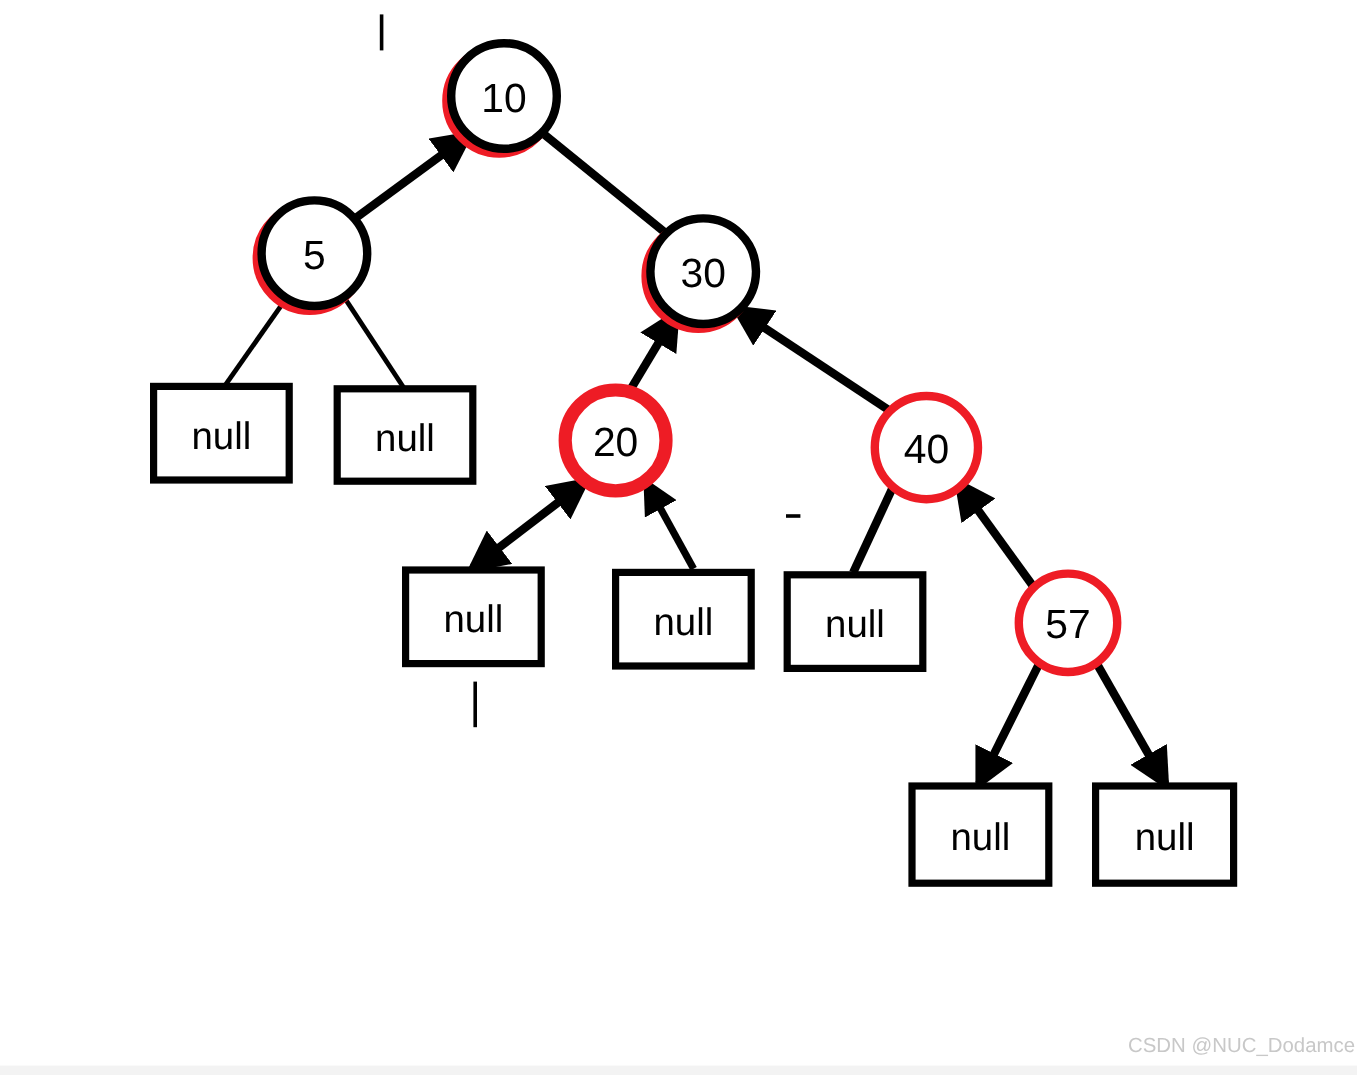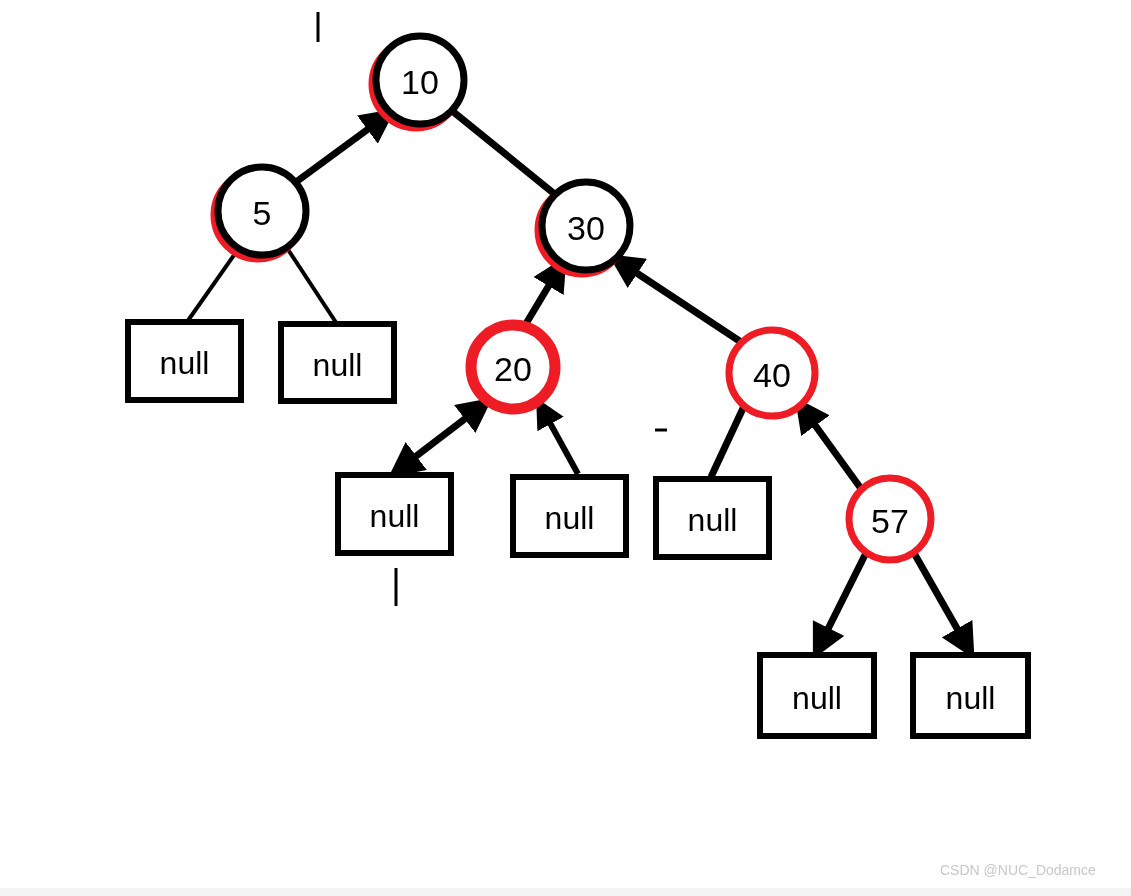--- a/index.html
+++ b/index.html
@@ -34,21 +34,21 @@
   .null-label {
     font-family: "Liberation Sans", sans-serif;
     font-size: 32px;
     fill: #000000;
     text-anchor: middle;
     dominant-baseline: central;
   }
   .watermark {
     position: absolute;
     font-family: "Liberation Sans", sans-serif;
-    font-size: 14px;
+    font-size: 17px;
     color: #c8c8c8;
     white-space: nowrap;
   }
   .bottom-strip {
     position: absolute;
     left: 0;
     bottom: 0;
     width: 1131px;
     height: 8px;
     background: #f3f3f3;

